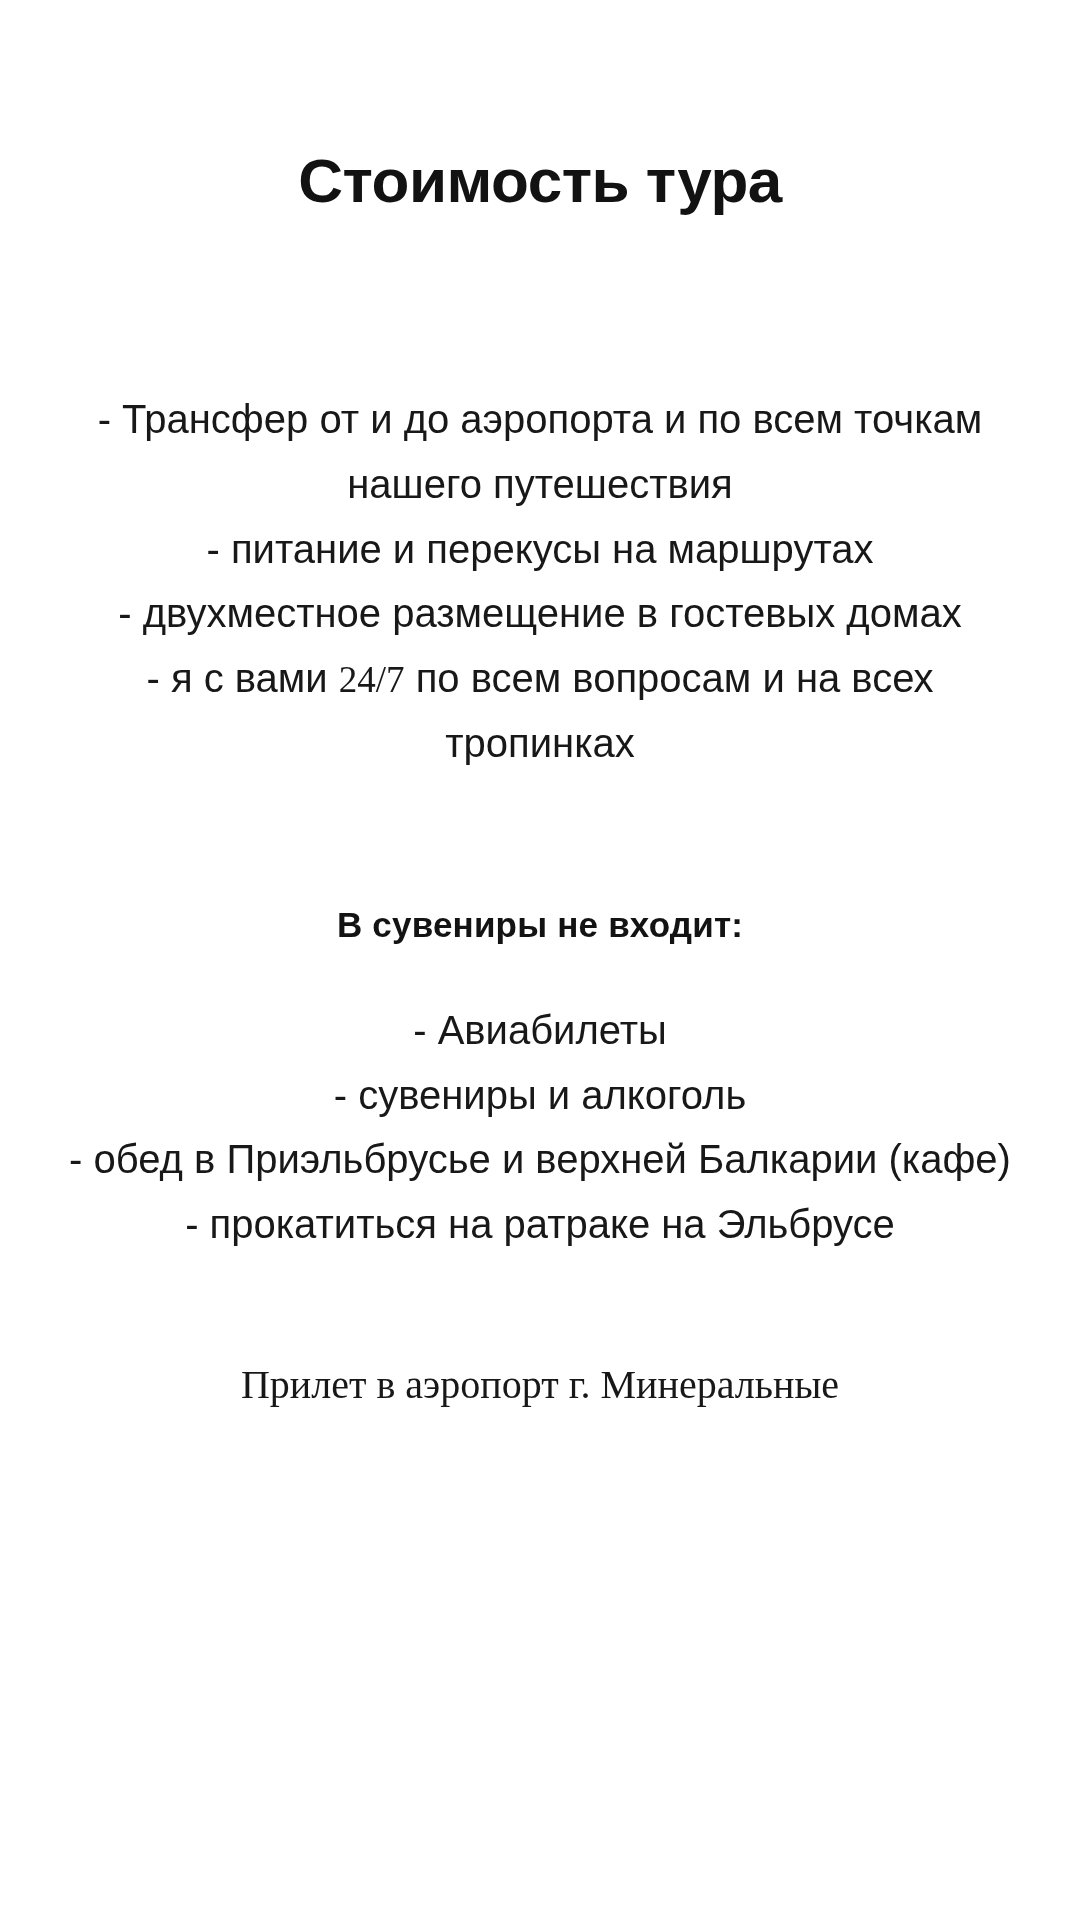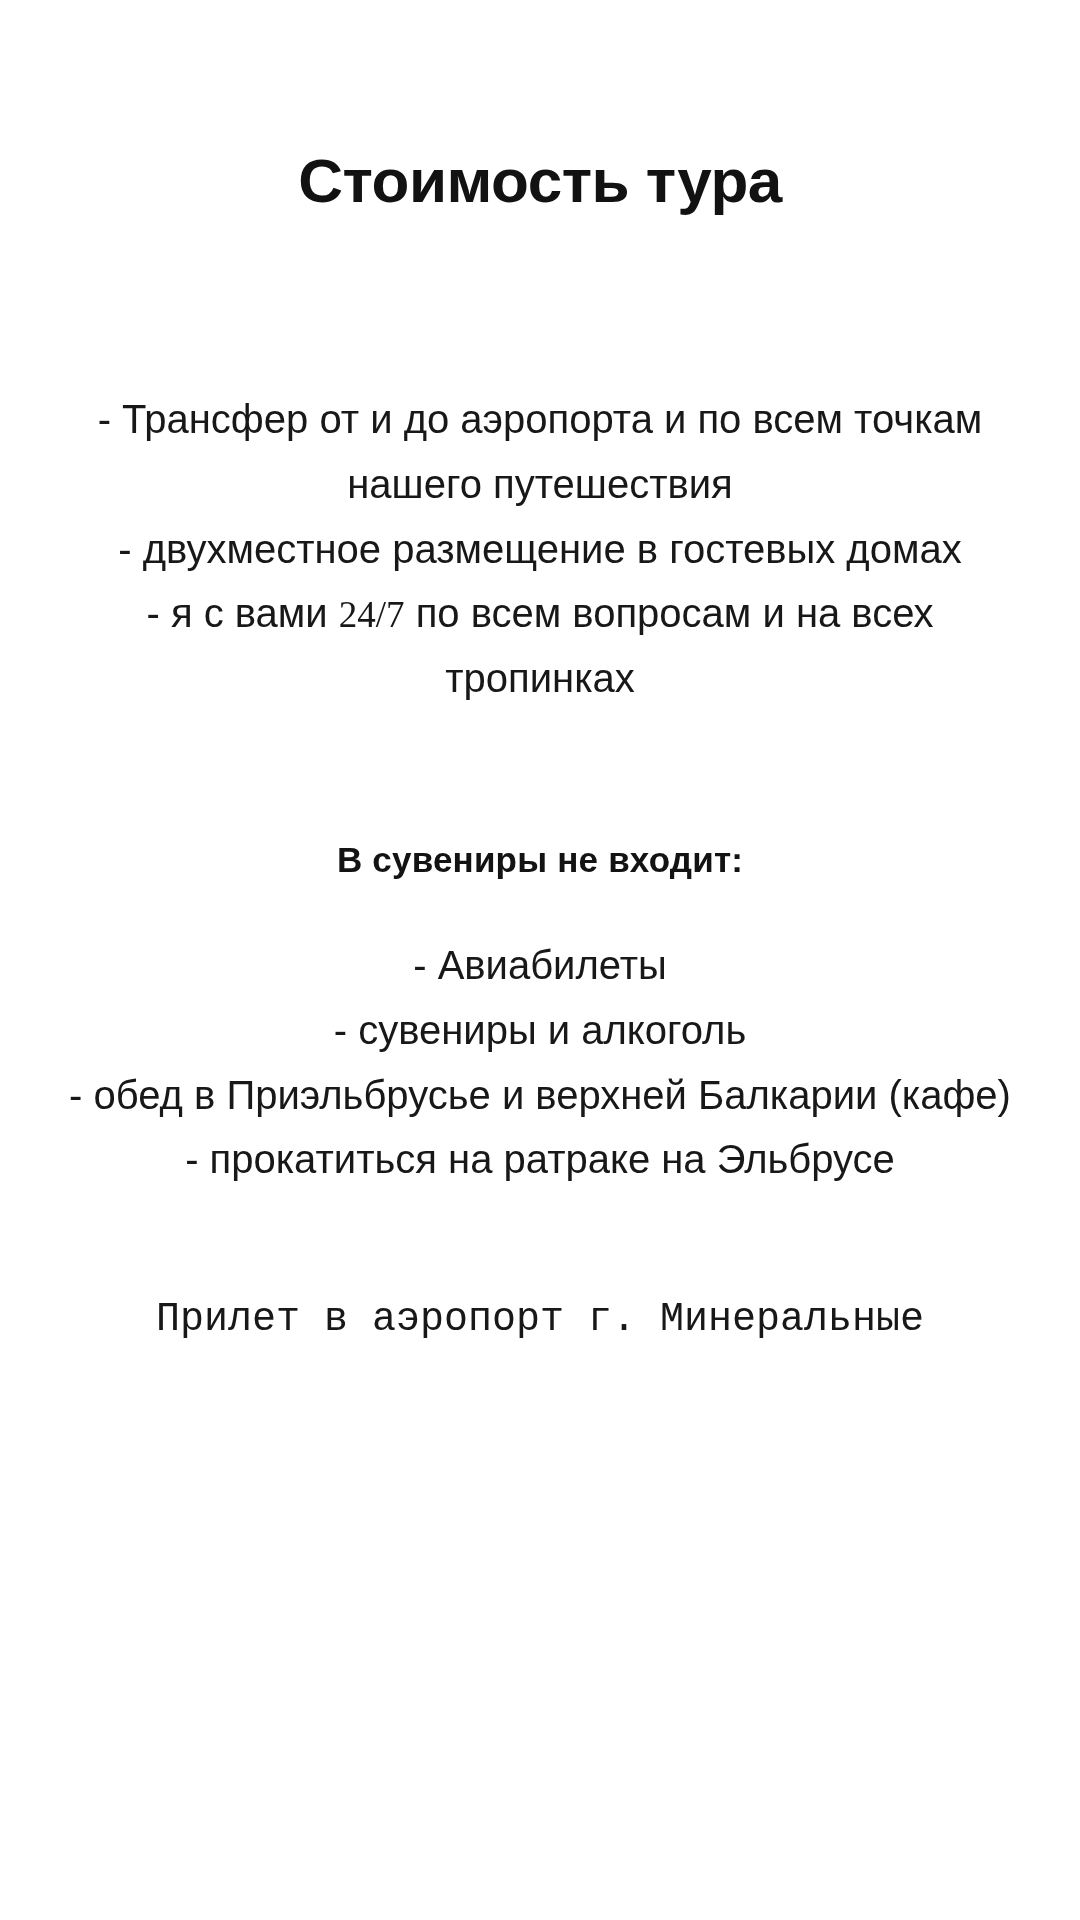--- a/index.html
+++ b/index.html
@@ -84,21 +84,21 @@
     color: #181818;
     margin: 0;
     padding: 0 14px;
   }
   .item .num {
     font-family: "Liberation Serif", serif;
     font-size: 37px;
   }
   .footer-note {
     text-align: center;
-    font-family: Liberation Mono, monospace;
+    font-family: Liberation Serif, serif;
     font-weight: normal;
     font-size: 40px;
     line-height: 1.62;
     color: #181818;
     margin: 0;
     padding-top: 96px;
     white-space: nowrap;
   }
 </style>
 </head>
@@ -106,20 +106,23 @@
 
 <div class="page">
 
   <h1 class="doc-title">Стоимость тура</h1>
 
 
   <section class="section section-included">
     <ul class="item-list">
       <li class="item">
         <span>- Трансфер от и до аэропорта и по всем точкам нашего путешествия</span>
+      </li>
+      <li class="item">
+        <span>- питание и перекусы на маршрутах</span>
       </li>
       <li class="item">
         <span>- двухместное размещение в гостевых домах</span>
       </li>
       <li class="item">
         <span>- я с вами </span><span class="num">24/7</span><span> по всем вопросам и на всех тропинках</span>
       </li>
     </ul>
   </section>
 

